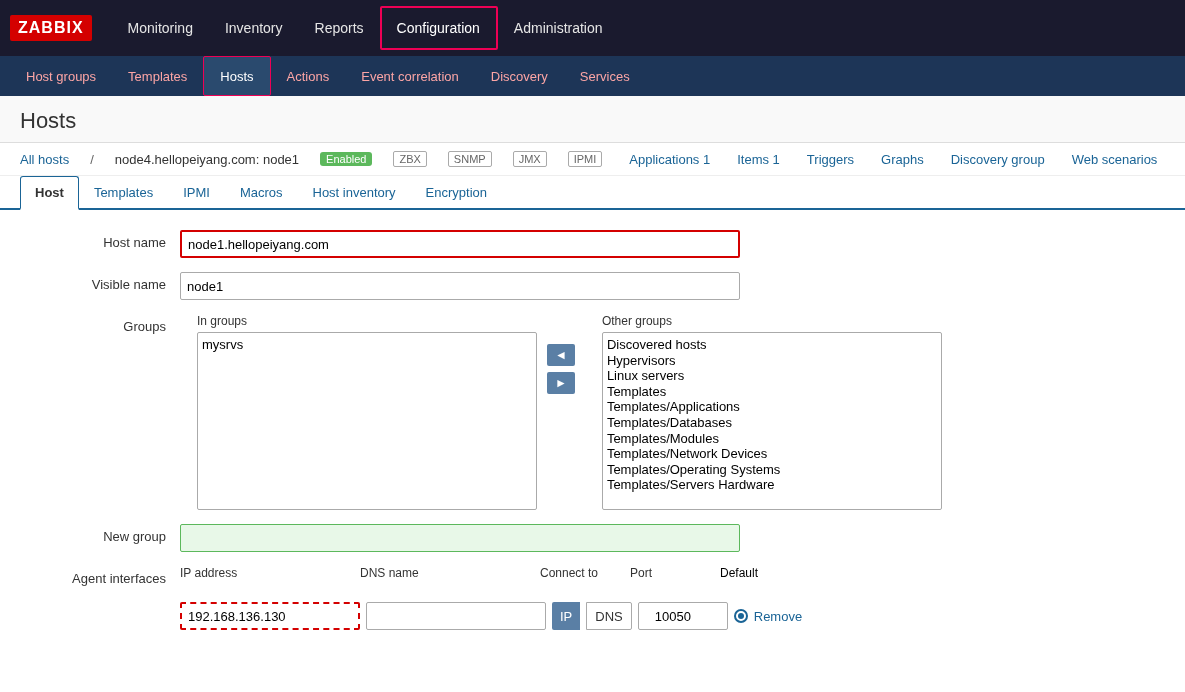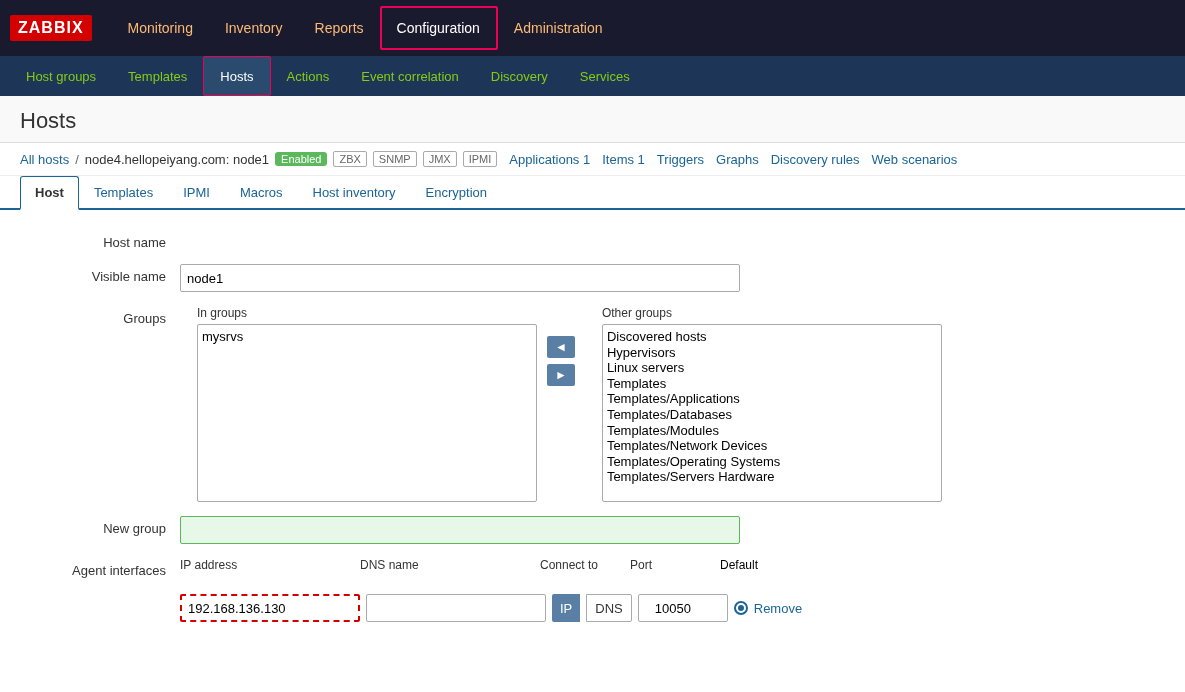--- a/index.html
+++ b/index.html
@@ -21,21 +21,21 @@
       padding: 4px 8px;
       border-radius: 2px;
       margin-right: 20px;
       letter-spacing: 1px;
     }
     .top-nav-items {
       display: flex;
       gap: 0;
     }
     .top-nav-item {
-      color: #fdba74;
+      color: #e5e5e5;
       padding: 0 16px;
       height: 44px;
       display: flex;
       align-items: center;
       cursor: pointer;
       font-size: 14px;
       text-decoration: none;
     }
     .top-nav-item.active {
       color: #fff;
@@ -46,21 +46,21 @@
 
     
     .sub-nav {
       background: #1d3557;
       display: flex;
       align-items: center;
       height: 40px;
       padding: 0 10px;
     }
     .sub-nav-item {
-      color: #84cc16;
+      color: #fca5a5;
       padding: 0 16px;
       height: 40px;
       display: flex;
       align-items: center;
       cursor: pointer;
       font-size: 13px;
     }
     .sub-nav-item.active {
       color: #fff;
       background: #2a4a6e;
@@ -84,21 +84,21 @@
       font-size: 22px;
       font-weight: normal;
       color: #333;
     }
 
     
     .breadcrumb-row {
       padding: 8px 20px;
       display: flex;
       align-items: center;
-      gap: 6px;
+      gap: 21px;
       border-bottom: 1px solid #eee;
       background: #fff;
       flex-wrap: wrap;
     }
     .breadcrumb-link {
       color: #1a6496;
       cursor: pointer;
       text-decoration: none;
     }
     .breadcrumb-sep { color: #666; }
@@ -352,37 +352,38 @@
     <span class="breadcrumb-current">node4.hellopeiyang.com: node1</span>
     <span class="badge-enabled">Enabled</span>
     <span class="badge-zbx">ZBX</span>
     <span class="badge-snmp">SNMP</span>
     <span class="badge-jmx">JMX</span>
     <span class="badge-ipmi">IPMI</span>
     <a class="breadcrumb-tab-link">Applications 1</a>
     <a class="breadcrumb-tab-link">Items 1</a>
     <a class="breadcrumb-tab-link">Triggers</a>
     <a class="breadcrumb-tab-link">Graphs</a>
-    <a class="breadcrumb-tab-link">Discovery rules</a>
+    <a class="breadcrumb-tab-link">Discovery group</a>
     <a class="breadcrumb-tab-link">Web scenarios</a>
   </div>
 
   <div class="form-tabs">
     <div class="form-tab active">Host</div>
     <div class="form-tab">Templates</div>
     <div class="form-tab">IPMI</div>
     <div class="form-tab">Macros</div>
     <div class="form-tab">Host inventory</div>
     <div class="form-tab">Encryption</div>
   </div>
 
   <div class="form-body">
 
     <div class="form-row">
       <label class="form-label">Host name</label>
+      <input class="form-control highlighted" type="text" value="node1.hellopeiyang.com" style="">
     </div>
 
     <div class="form-row">
       <label class="form-label">Visible name</label>
       <input class="form-control" type="text" value="node1" style="">
     </div>
 
     <div class="form-row">
       <label class="form-label">Groups</label>
       <div class="groups-container">

